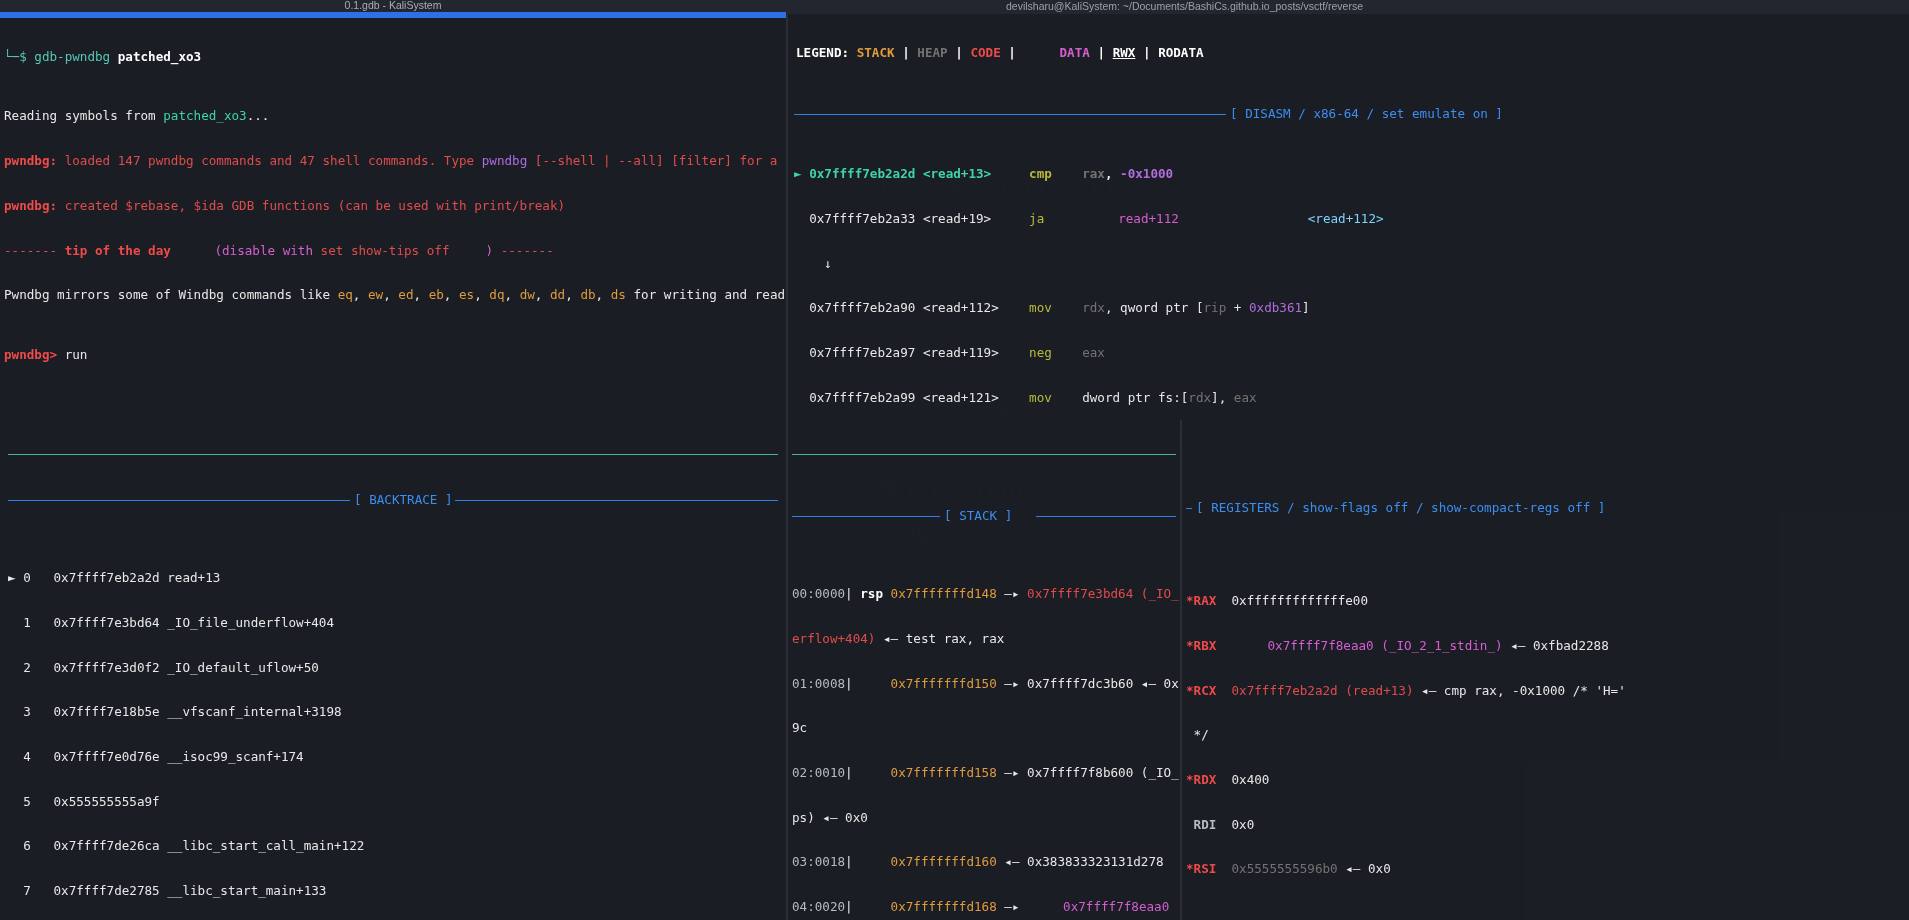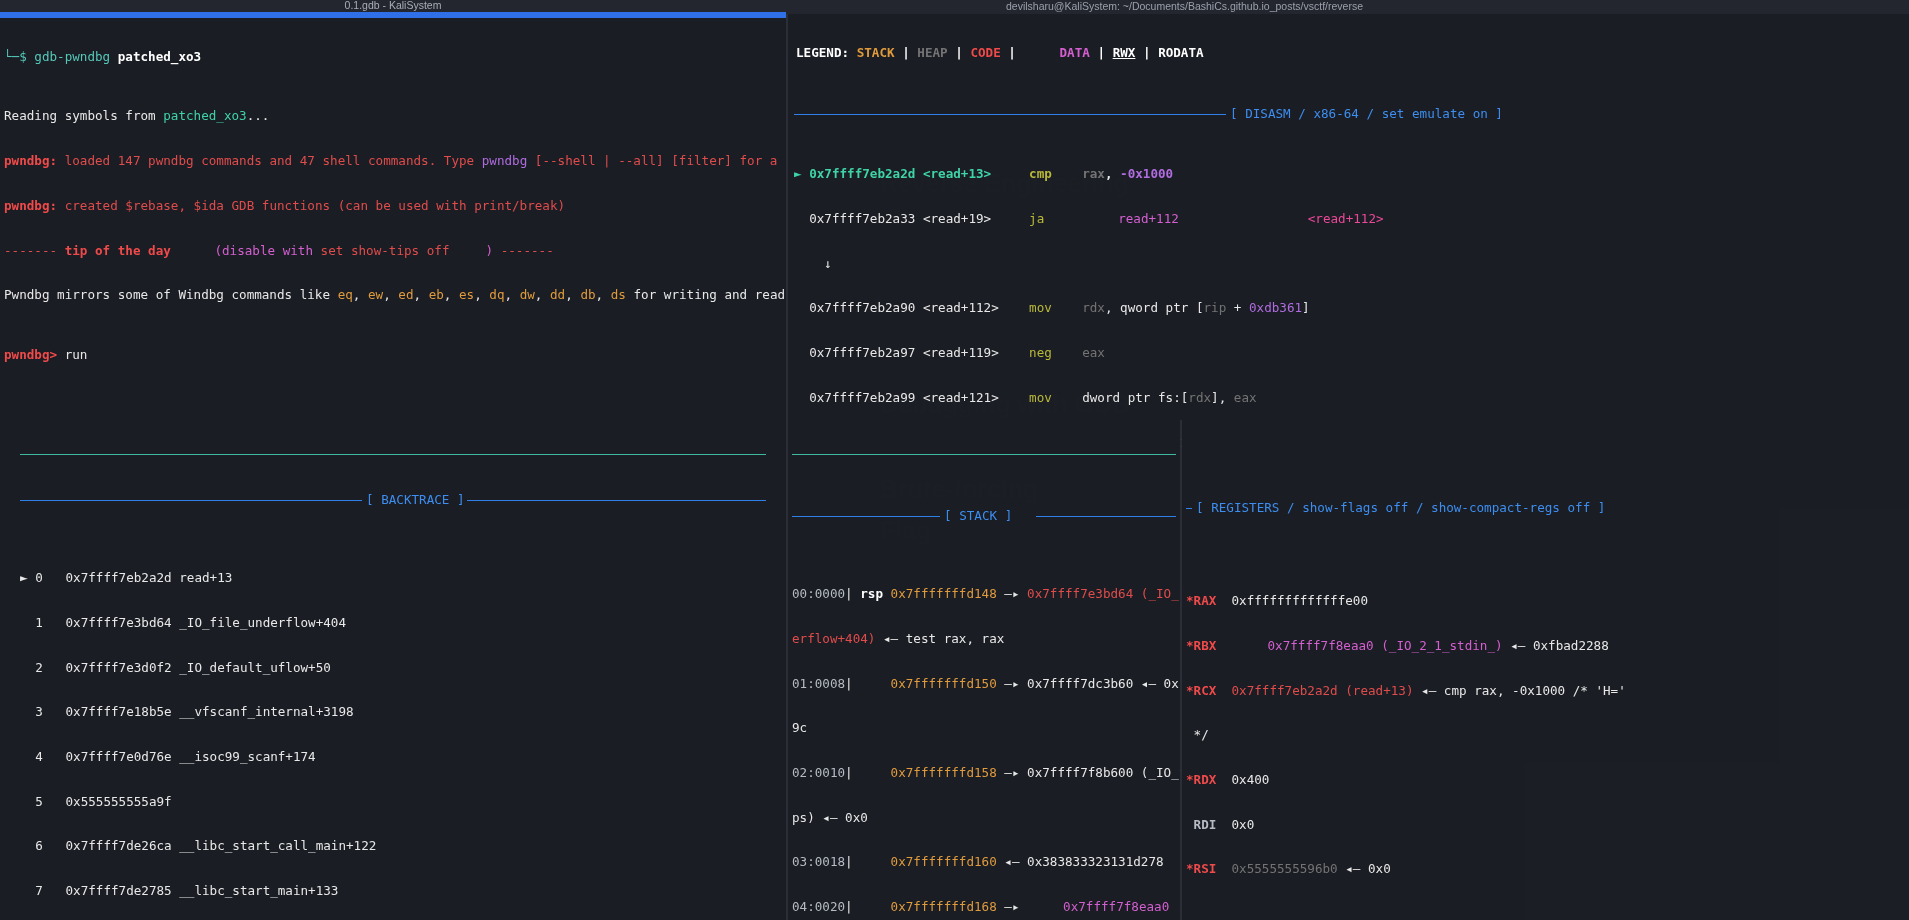--- a/index.html
+++ b/index.html
@@ -69,21 +69,21 @@
 
   
   #pane-main {
     left:0; top:2px; width:786px; height:404px;
     border-top:2px solid #2f6fe8;
     padding:2px 4px 0 4px;
   }
   
   #pane-bt {
     left:0; top:406px; width:786px; height:500px;
-    padding:0 20px;
+    padding:0 8px;
   }
   
   #pane-dis {
     left:788px; top:0px; width:1121px; height:406px;
     padding:2px 6px 0 6px;
     background:rgba(26,29,35,0.97);
   }
   
   #pane-stack {
     left:788px; top:406px; width:392px; height:500px;
@@ -108,21 +108,21 @@
   .bar .lbl { position:relative; z-index:2; color:#3d8ef0; background:#1a1d23; padding:0 2px; }
 
   
   .c-red      { color:#f04a4a; font-weight:bold; }
   .c-red2     { color:#e04c4c; }
   .c-green    { color:#3fd4a8; }
   .c-white    { color:#e8e8e8; }
   .c-wb       { color:#ffffff; font-weight:bold; }
   .c-gray     { color:#b7bcc4; }
   .c-blue     { color:#737373;text-align:right; }
-  .c-cyan     { color:#ec4899; }
+  .c-cyan     { color:#7dd3fc; }
   .c-orange   { color:#e09b3d; }
   .c-purple   { color:#b06ce0; }
   .c-magenta  { color:#d45fd0;margin-left:36px; }
   .c-olive    { color:#b9b93a; }
   .c-teal     { color:#55c8b8; }
   .c-bold     { font-weight:bold; }
   .u          { text-decoration:underline; }
 
   .row { height:14.9px; white-space:pre; }
   .bt-arrow { color:#e8e8e8; }

